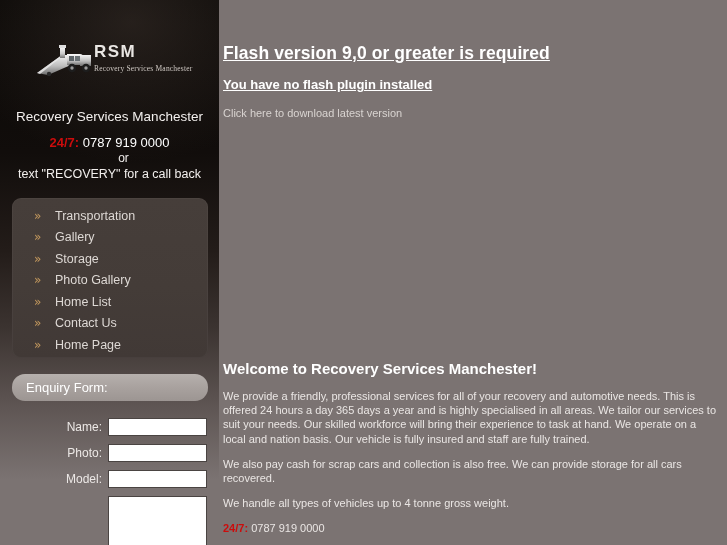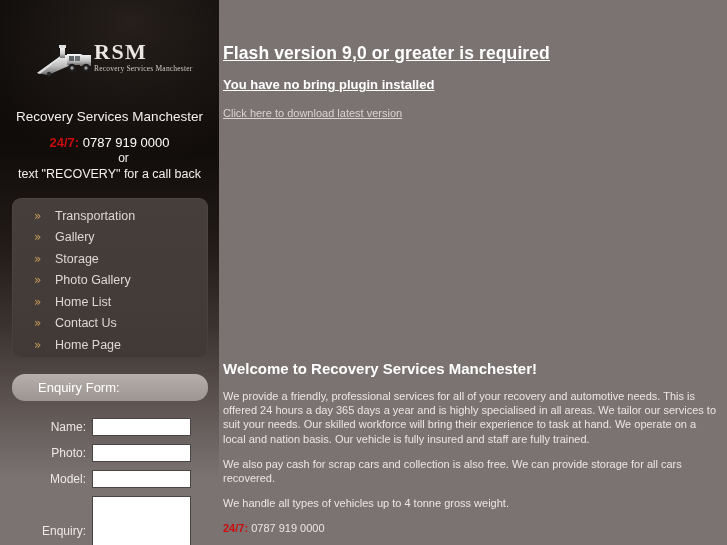--- a/index.html
+++ b/index.html
@@ -32,22 +32,22 @@
   }
 
   
   .logo-wrap {
     position:absolute; left:36px; top:40px;
     width:160px; height:46px;
   }
   .logo-truck { position:absolute; left:0; top:2px; }
   .logo-text { position:absolute; left:58px; top:0px; width:104px; }
   .logo-rsm {
-    font-family:Liberation Serif, serif;
-    font-size:22px; font-weight:bold; color:#e9e6e3;
+    font-family:Liberation Sans, sans-serif;
+    font-size:17px; font-weight:bold; color:#e9e6e3;
     letter-spacing:1.5px; line-height:24px;
   }
   .logo-tag {
     font-family:"Liberation Serif", serif;
     font-size:7.5px; color:#cfc9c4;
     letter-spacing:0.2px; line-height:10px;
     white-space:nowrap;
   }
 
   
@@ -103,27 +103,28 @@
 
   
   .enq-header {
     position:absolute; left:12px; top:374px;
     width:196px; height:27px;
     border-radius:13px;
     background:linear-gradient(to bottom, #b6b0ad 0%, #a9a29f 48%, #9c9592 100%);
     display:flex; align-items:center;
   }
   .enq-header-label {
-    padding-left:26px; color:#ffffff;
+    padding-left:14px; color:#ffffff;
     font-size:13px; line-height:15px;
   }
   .form-rows { position:absolute; left:0; top:418px; width:219px; }
   .form-row {
-    display:flex; align-items:center;
+    display:flex; align-items:flex-end;
     margin-bottom:8px;
+    padding-left:16px;
   }
   .form-label {
     width:92px; text-align:right;
     padding-right:6px;
     color:#ece8e6; font-size:12px; line-height:18px;
   }
   .form-input {
     width:99px; height:18px;
     background:#ffffff;
     border:1px solid #4a4442;
@@ -152,21 +153,21 @@
     line-height:22px; letter-spacing:0.1px;
   }
   .flash-h2 {
     color:#ffffff; font-size:13px; font-weight:bold;
     text-decoration:underline;
     line-height:18px; margin-top:12px;
   }
   .flash-link {
     display:inline-block;
     color:#d9d4d1; font-size:11px;
-    text-decoration:underline; line-height:15px;
+    line-height:15px;
     margin-top:12px; cursor:pointer;
   }
 
   .welcome-h {
     position:absolute; left:4px; top:360px;
     color:#ffffff; font-size:15px; font-weight:bold;
     line-height:18px;
   }
   .body-copy { position:absolute; left:4px; top:389px; width:497px; }
   .para {
@@ -286,21 +287,21 @@
         <div class="form-label">Enquiry:</div>
         <textarea class="form-textarea" placeholder="" style=""></textarea>
       </div>
     </div>
   </div>
 
   <div class="main">
 
     <div class="flash-block">
       <div class="flash-h1">Flash version 9,0 or greater is required</div>
-      <div class="flash-h2">You have no bring plugin installed</div>
+      <div class="flash-h2">You have no flash plugin installed</div>
       <a class="flash-link">Click here to download latest version</a>
     </div>
 
     <div class="welcome-h">Welcome to Recovery Services Manchester!</div>
 
     <div class="body-copy">
       <p class="para">We provide a friendly, professional services for all of your recovery and automotive needs. This is offered 24 hours a day 365 days a year and is highly specialised in all areas. We tailor our services to suit your needs. Our skilled workforce will bring their experience to task at hand. We operate on a local and nation basis. Our vehicle is fully insured and staff are fully trained.</p>
       <p class="para">We also pay cash for scrap cars and collection is also free. We can provide storage for all cars recovered.</p>
       <p class="para">We handle all types of vehicles up to 4 tonne gross weight.</p>
       <p class="para-phone">

